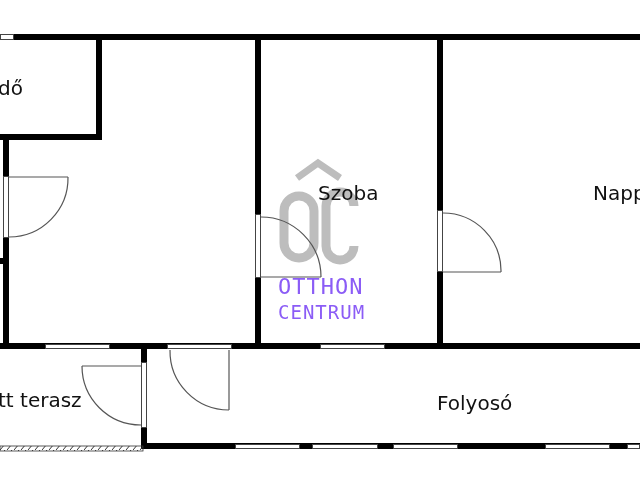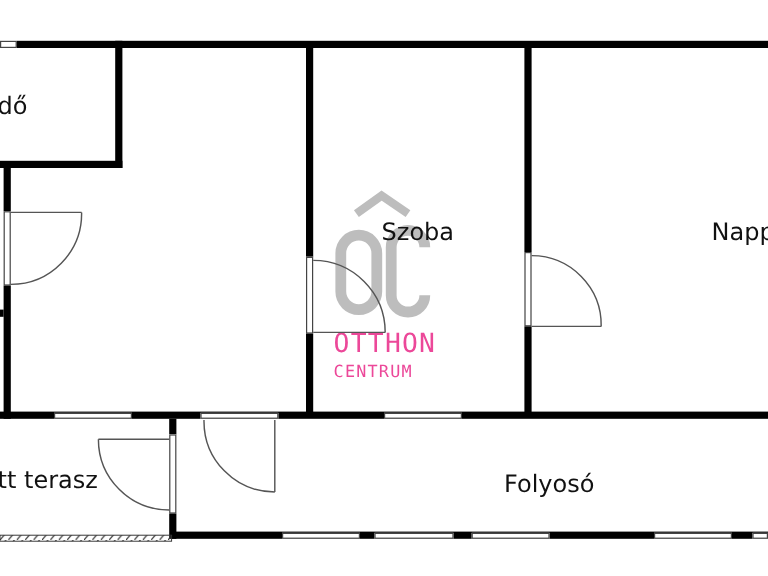--- a/index.html
+++ b/index.html
@@ -1,38 +1,38 @@
 <!DOCTYPE html>
 <html><head>
 <meta charset="utf-8">
 <style>
   html, body { margin:0; padding:0; background:#ffffff; }
   body { width:640px; height:480px; position:relative; overflow:hidden; font-family:"DejaVu Sans", sans-serif; }
   .plan { position:absolute; left:0; top:0; width:640px; height:480px; }
   .wall { position:absolute; background:#000; }
   .win { position:absolute; background:#fff; border:1px solid #444; box-sizing:border-box; }
   .label { position:absolute; color:#111; font-size:20px; white-space:nowrap; line-height:1; }
-  .wm-text { position:absolute; font-family:"DejaVu Sans Mono", monospace; font-size:22px; letter-spacing:1px; color:#ec4899; line-height:1; }
+  .wm-text { position:absolute; font-family:"DejaVu Sans Mono", monospace; font-size:22px; letter-spacing:1px; color:#8b5cf6; line-height:1; }
   svg { position:absolute; left:0; top:0; }
 </style>
 </head>
 <body>
 
 <div class="plan">
 
   <svg width="640" height="480">
 
     <polyline points="297,178 318,163 340,178" fill="none" stroke="#bdbdbd" stroke-width="7"></polyline>
 
     <rect x="284" y="196" width="30" height="62" rx="15" ry="15" fill="none" stroke="#bdbdbd" stroke-width="9"></rect>
 
     <path d="M354,206 A14,14 0 0 0 326,206 L326,246 A14,14 0 0 0 354,246" fill="none" stroke="#bdbdbd" stroke-width="9"></path>
   </svg>
   <div class="wm-text" style="left:278px; top:276px;">OTTHON</div>
-  <div class="wm-text" style="left:278px; top:303px; font-size:14px;">CENTRUM</div>
+  <div class="wm-text" style="left:278px; top:303px; font-size:19px;">CENTRUM</div>
 
   <div class="win" style="left:0; top:34px; width:14px; height:6px;"></div>
   <div class="wall" style="left:14px; top:34px; width:626px; height:6px;"></div>
 
   <div class="wall" style="left:96px; top:34px; width:6px; height:106px;"></div>
   <div class="wall" style="left:0; top:134px; width:102px; height:6px;"></div>
 
   <div class="wall" style="left:3px; top:140px; width:6px; height:36px;"></div>
   <div class="win" style="left:3px; top:176px; width:6px; height:62px;"></div>
   <div class="wall" style="left:3px; top:238px; width:6px; height:111px;"></div>
@@ -94,14 +94,14 @@
     <g fill="none" stroke="#555" stroke-width="1.2">
       <line x1="229" y1="350" x2="229" y2="410"></line>
       <path d="M170,350 A59,59 0 0 0 229,410"></path>
     </g>
   </svg>
 
   <div class="label" style="left:-2px; top:78px;">dő</div>
   <div class="label" style="left:318px; top:183px;">Szoba</div>
   <div class="label" style="left:593px; top:183px;">Napp</div>
   <div class="label" style="left:-2px; top:390px;">tt terasz</div>
-  <div class="label" style="left:420px; top:393px;">Folyosó</div>
+  <div class="label" style="left:437px; top:393px;">Folyosó</div>
 </div>
 
 </body></html>

